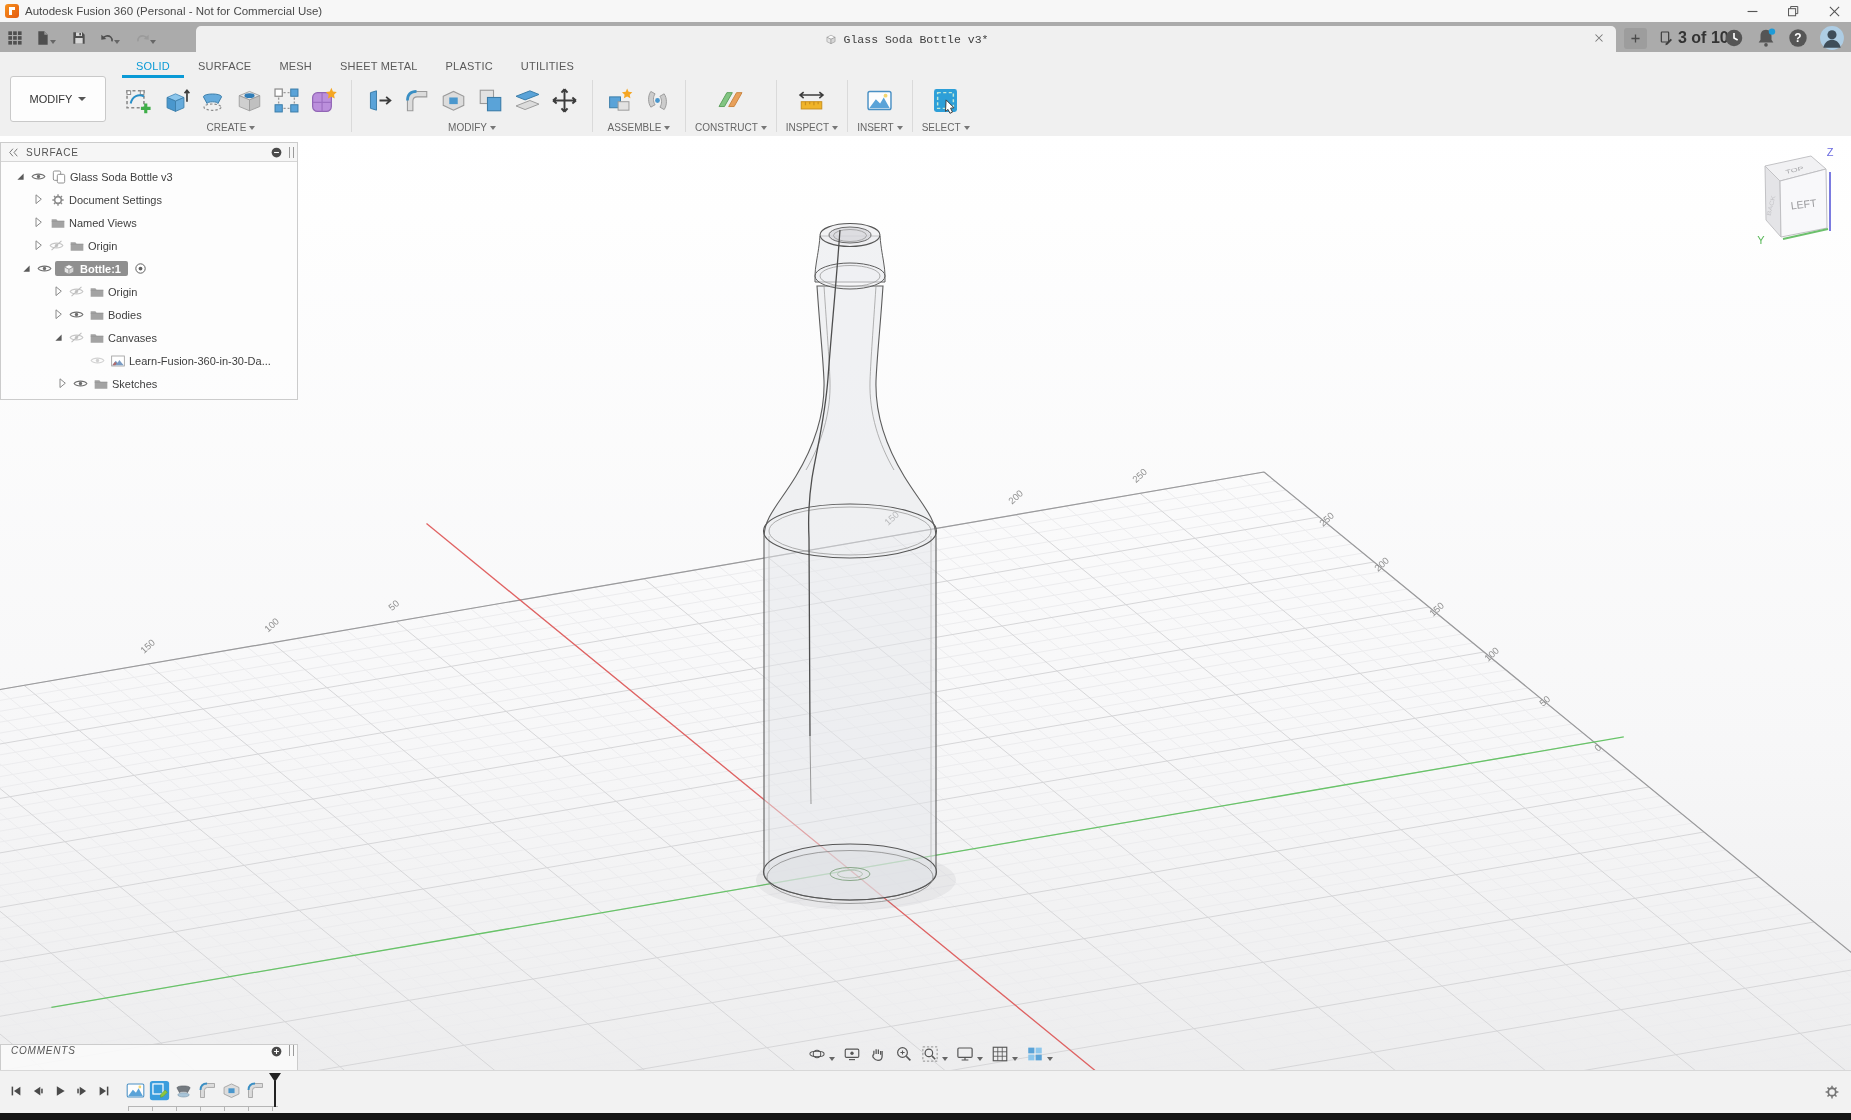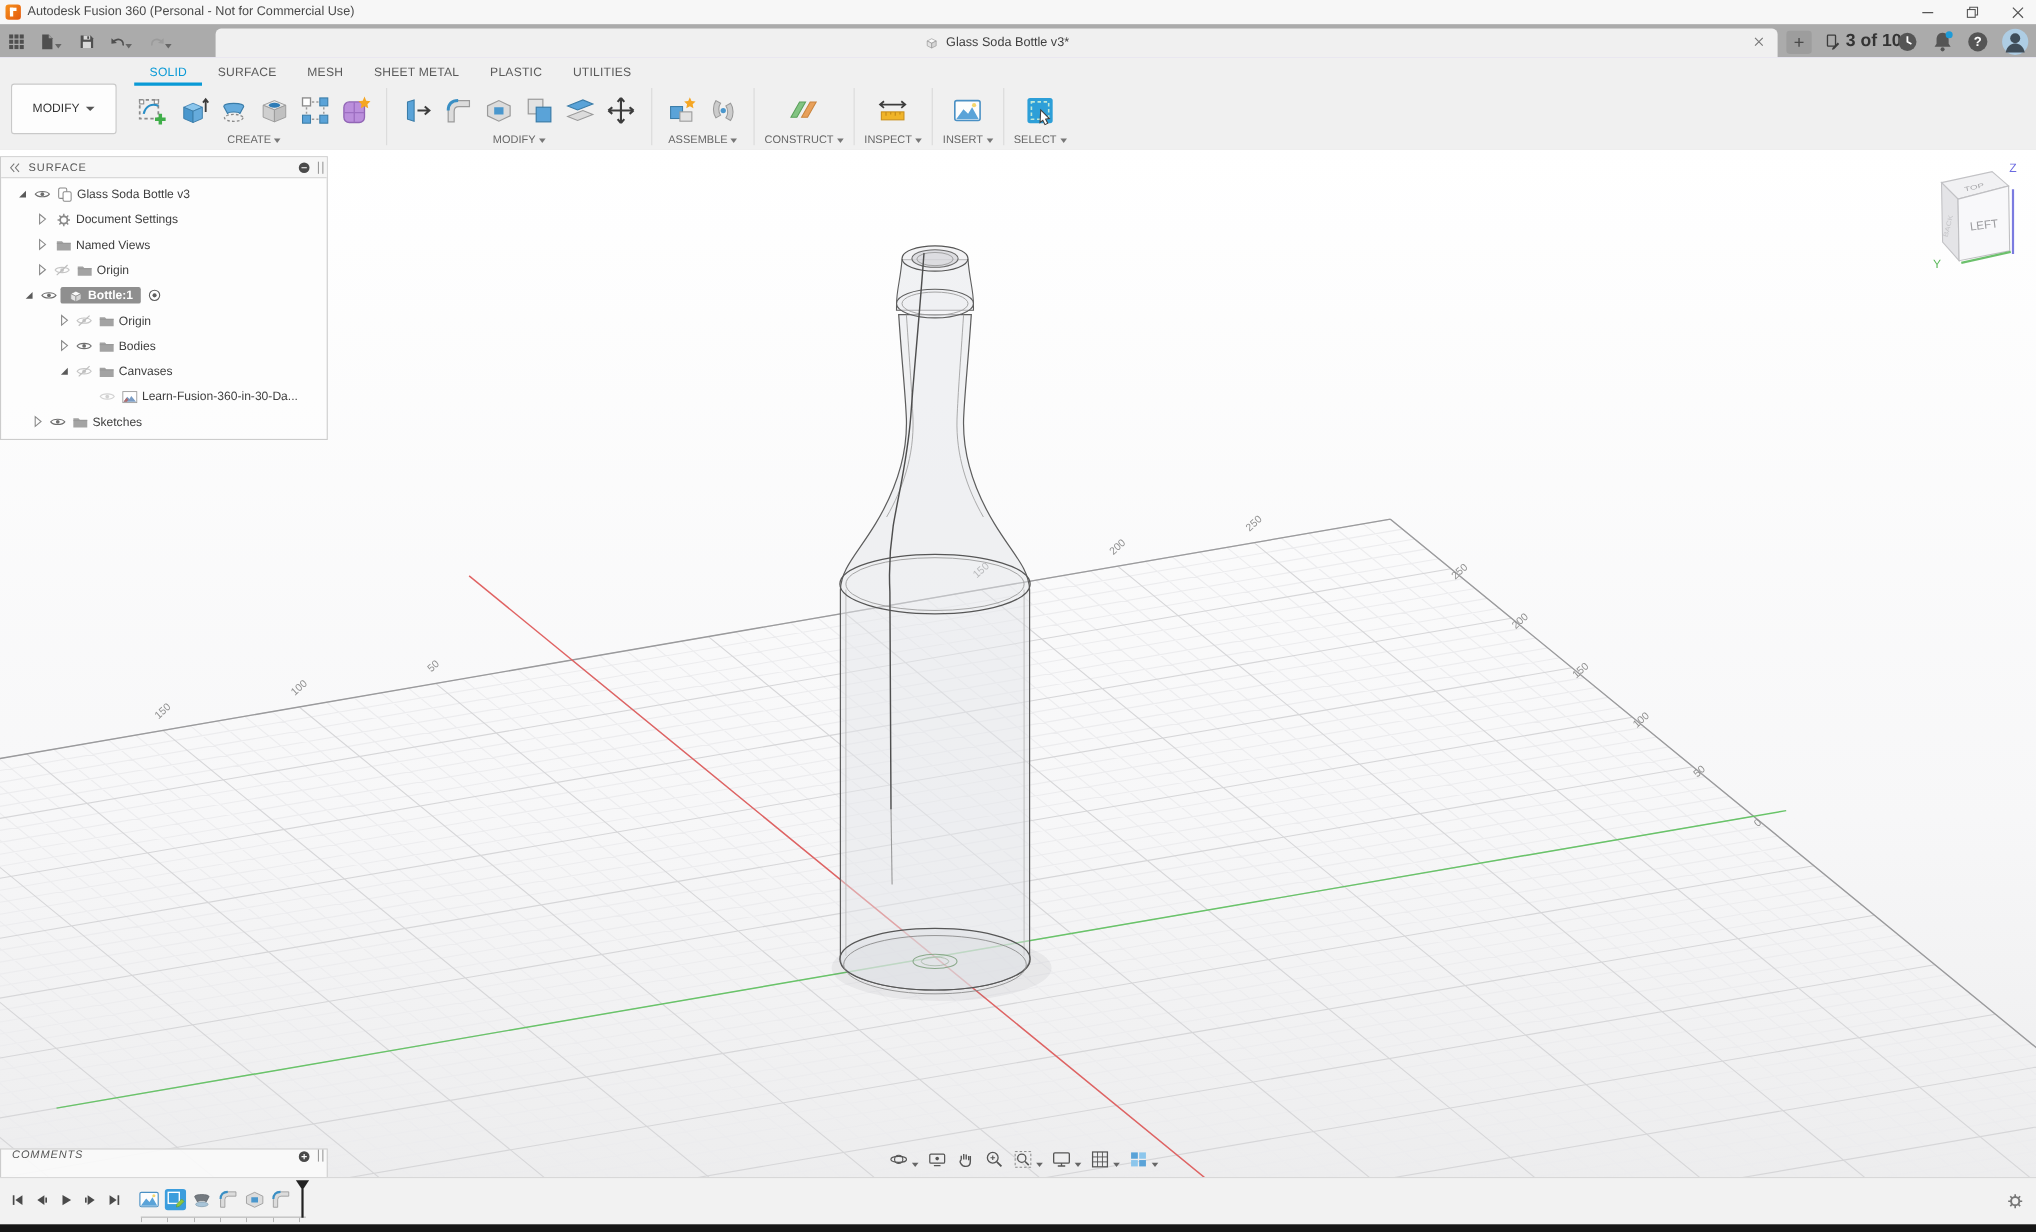--- a/index.html
+++ b/index.html
@@ -1,17 +1,17 @@
 <!DOCTYPE html>
 <html><head>
 <meta charset="utf-8">
 <style>
   html,body{margin:0;padding:0;width:1851px;height:1120px;overflow:hidden;
     font-family:"Liberation Sans", sans-serif; background:#fff;}
-  #app{position:relative;width:1851px;height:1120px;background:#c4b5fd;}
+  #app{position:relative;width:1851px;height:1120px;background:#0f766e;}
   .abs{position:absolute;}
   svg{display:block;}
   .icn{display:inline-flex;align-items:center;justify-content:center;}
   .icn svg{width:100%;height:100%;}
   button{border:none;background:transparent;padding:0;margin:0;cursor:pointer;font-family:inherit;}
 
   
   #titlebar{left:0;top:0;width:1851px;height:22px;background:#f7f7f7;border-bottom:1px solid #e3e3e3;
     display:flex;align-items:center;}
   #app-logo{width:14px;height:14px;margin:0 6px 0 5px;border-radius:3px;
@@ -23,21 +23,21 @@
   .winbtn{width:17px;height:17px;}
 
   
   #tabbar{left:0;top:22px;width:1851px;height:30px;background:#ababab;}
   #qat{position:absolute;left:4px;top:3px;height:25px;display:flex;align-items:center;gap:6px;}
   .qatbtn{height:22px;display:flex;align-items:center;padding:0 3px;}
   .qatbtn .icn{width:16px;height:16px;}
   #doc-tab{left:196px;top:4px;width:1420px;height:26px;background:#f0f0f0;border-radius:5px 5px 0 0;
     display:flex;align-items:center;justify-content:center;gap:6px;}
   #doc-tab .icn{width:14px;height:14px;}
-  #doc-tab-title{font-size:11.5px;color:#3e3e3e;}
+  #doc-tab-title{font-size:11.5px;color:#3e3e3e;font-family:Liberation Mono, monospace;}
   #doc-tab-close{position:absolute;right:10px;top:5px;width:15px;height:15px;}
   #tab-add{left:1624px;top:6px;width:23px;height:21px;background:#9d9d9d;border-radius:3px;
     display:flex;align-items:center;justify-content:center;}
   #tab-add .icn{width:13px;height:13px;}
   #quota{left:1658px;top:4px;height:24px;display:flex;align-items:center;gap:4px;}
   #quota .icn{width:16px;height:16px;}
   #quota-text{font-size:16px;color:#333;font-weight:bold;}
   #tr-cluster{right:6px;top:3px;height:26px;display:flex;gap:10px;align-items:center;}
   .trbtn{width:22px;height:22px;}
   .trbtn.avatar{width:26px;height:26px;}
@@ -682,21 +682,21 @@
             </span>
             <span class="slot tico">
               <svg viewBox="0 0 24 24">
                 <rect x="2.5" y="4.5" width="19" height="15" fill="#fff" stroke="#9a9a9a" stroke-width="1.2"></rect>
                 <path d="M3.5,18.5 L8.5,11.5 L11.5,14.5 L14,10.5 L20.5,18.5 Z" fill="#7a9cc4"></path>
                 <path d="M3.5,18.5 L7.5,13 L10,15.5 L8,18.5 Z" fill="#b06b6b"></path>
               </svg>
             </span>
                  <span class="tlabel">Learn-Fusion-360-in-30-Da...</span>
           </div>
-          <div class="brow" style="padding-left:26px">
+          <div class="brow" style="padding-left:54px">
             <span class="slot arr">
               <svg viewBox="0 0 24 24">
                 <polygon points="8,4.5 16.5,11.5 8,18.5" fill="none" stroke="#8a8a8a" stroke-width="1.6"></polygon>
               </svg>
             </span>
             <span class="slot eye">
               <svg viewBox="0 0 24 24">
                 <path d="M3,12 C6,7.5 18,7.5 21,12 C18,16.5 6,16.5 3,12 Z" fill="none" stroke="#6e6e6e" stroke-width="1.5"></path>
                 <circle cx="12" cy="12" r="2.4" fill="#6e6e6e"></circle>
               </svg>

